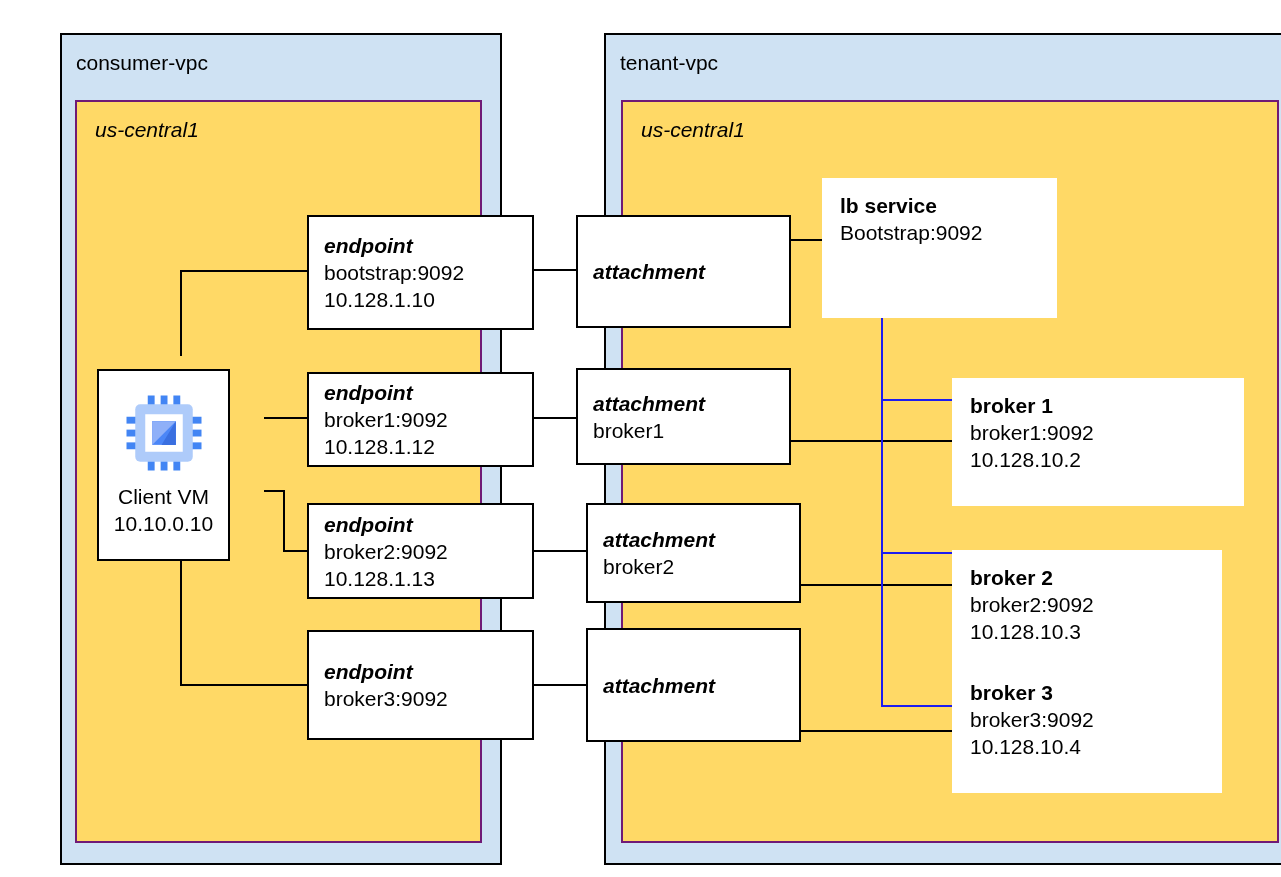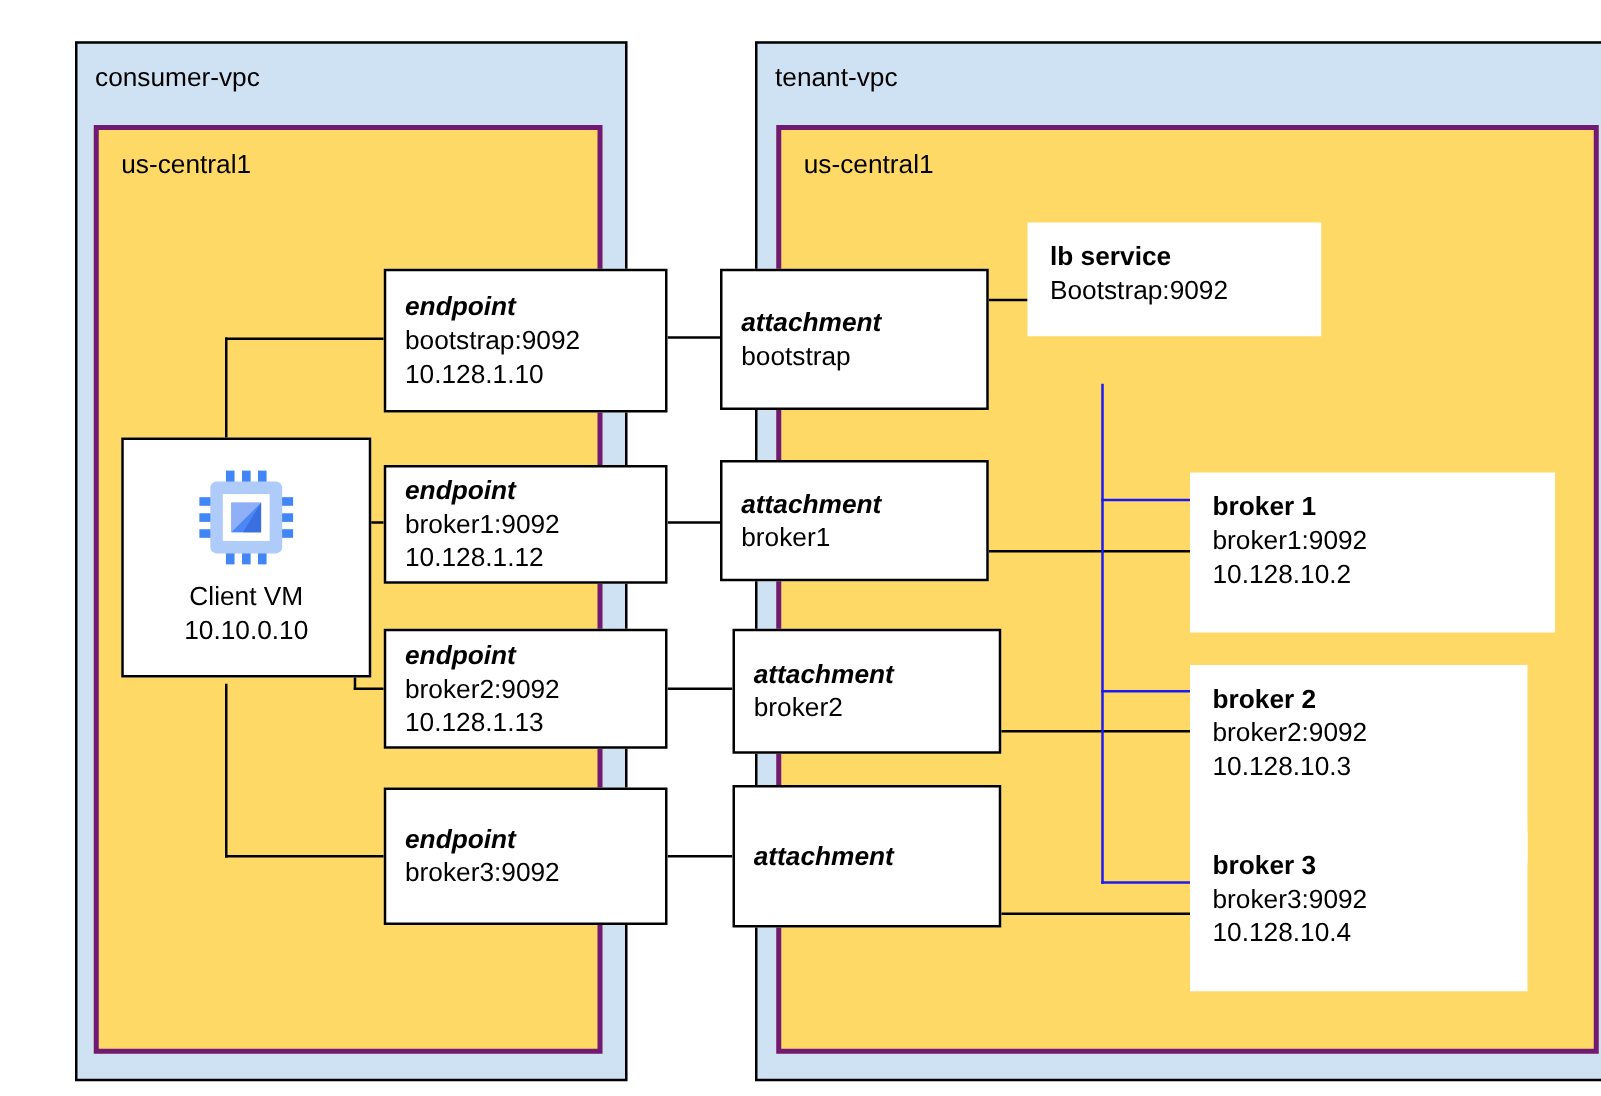--- a/index.html
+++ b/index.html
@@ -1,21 +1,21 @@
 <!DOCTYPE html>
 <html><head>
 <meta charset="utf-8">
 <style>
   html,body{margin:0;padding:0;background:#ffffff;}
   #canvas{
     position:relative;width:1281px;height:877px;background:#ffffff;overflow:hidden;
     font-family:"Liberation Sans", sans-serif;color:#000;margin-left:39px;
   }
   .vpc{position:absolute;border:2px solid #000;box-sizing:border-box;}
-  .region{position:absolute;border:4px solid #701a75;box-sizing:border-box;}
+  .region{position:absolute;border:2px solid #701a75;box-sizing:border-box;font-style:italic;}
   .vpc-label{position:absolute;left:14px;top:16px;font-size:21px;}
   .region-label{position:absolute;left:18px;top:16px;font-size:21px;}
   .node{
     position:absolute;background:#fff;border:2px solid #000;box-sizing:border-box;
     display:flex;flex-direction:column;justify-content:center;
     padding-left:15px;font-size:21px;line-height:27px;z-index:3;
   }
   .node .t{font-weight:bold;font-style:italic;}
   .softnode{
     position:absolute;background:#fff;box-sizing:border-box;
@@ -67,21 +67,21 @@
   <div class="ln" style="left:752px;top:239px;width:31px;height:2px;"></div>
   <div class="ln" style="left:752px;top:440px;width:161px;height:2px;"></div>
   <div class="ln" style="left:762px;top:584px;width:151px;height:2px;"></div>
   <div class="ln" style="left:762px;top:730px;width:151px;height:2px;"></div>
 
   <div class="ln blue" style="left:842px;top:307px;width:2px;height:400px;background:#1c1cf0;"></div>
   <div class="ln blue" style="left:842px;top:399px;width:71px;height:2px;background:#1c1cf0;"></div>
   <div class="ln blue" style="left:842px;top:552px;width:71px;height:2px;background:#1c1cf0;"></div>
   <div class="ln blue" style="left:842px;top:705px;width:71px;height:2px;background:#1c1cf0;"></div>
 
-  <div class="vmnode" style="left:58px;top:350px;width:200px;height:192px;">
+  <div class="vmnode" style="left:58px;top:369px;width:133px;height:192px;">
     <svg width="80" height="80" viewBox="0 0 64 64" aria-hidden="true">
       <g fill="#4285f4">
         <rect x="19" y="2" width="5.5" height="10"></rect>
           <rect x="29.3" y="2" width="5.5" height="10"></rect>
           <rect x="39.5" y="2" width="5.5" height="10"></rect>
         <rect x="19" y="52" width="5.5" height="10"></rect>
           <rect x="29.3" y="52" width="5.5" height="10"></rect>
           <rect x="39.5" y="52" width="5.5" height="10"></rect>
         <rect x="2" y="19" width="10" height="5.5"></rect>
           <rect x="2" y="29.3" width="10" height="5.5"></rect>
@@ -115,45 +115,44 @@
     <div>broker2:9092</div>
     <div>10.128.1.13</div>
   </div>
   <div class="node" style="left:268px;top:630px;width:227px;height:110px;">
     <div class="t">endpoint</div>
     <div>broker3:9092</div>
   </div>
 
   <div class="node" style="left:537px;top:215px;width:215px;height:113px;">
     <div class="t">attachment</div>
-    <div>bootstrap</div>
   </div>
   <div class="node" style="left:537px;top:368px;width:215px;height:97px;">
     <div class="t">attachment</div>
     <div>broker1</div>
   </div>
   <div class="node" style="left:547px;top:503px;width:215px;height:100px;">
     <div class="t">attachment</div>
     <div>broker2</div>
   </div>
   <div class="node" style="left:547px;top:628px;width:215px;height:114px;">
     <div class="t">attachment</div>
   </div>
 
-  <div class="softnode" style="left:783px;top:178px;width:235px;height:91px;">
+  <div class="softnode" style="left:783px;top:178px;width:235px;height:140px;">
     <div class="t">lb service</div>
     <div>Bootstrap:9092</div>
   </div>
 
   <div class="softnode" style="left:913px;top:378px;width:292px;height:128px;">
     <div class="t">broker 1</div>
     <div>broker1:9092</div>
     <div>10.128.10.2</div>
   </div>
-  <div class="softnode" style="left:913px;top:532px;width:270px;height:158px;">
+  <div class="softnode" style="left:913px;top:550px;width:270px;height:158px;">
     <div class="t">broker 2</div>
     <div>broker2:9092</div>
     <div>10.128.10.3</div>
   </div>
   <div class="softnode" style="left:913px;top:665px;width:270px;height:128px;">
     <div class="t">broker 3</div>
     <div>broker3:9092</div>
     <div>10.128.10.4</div>
   </div>
 

